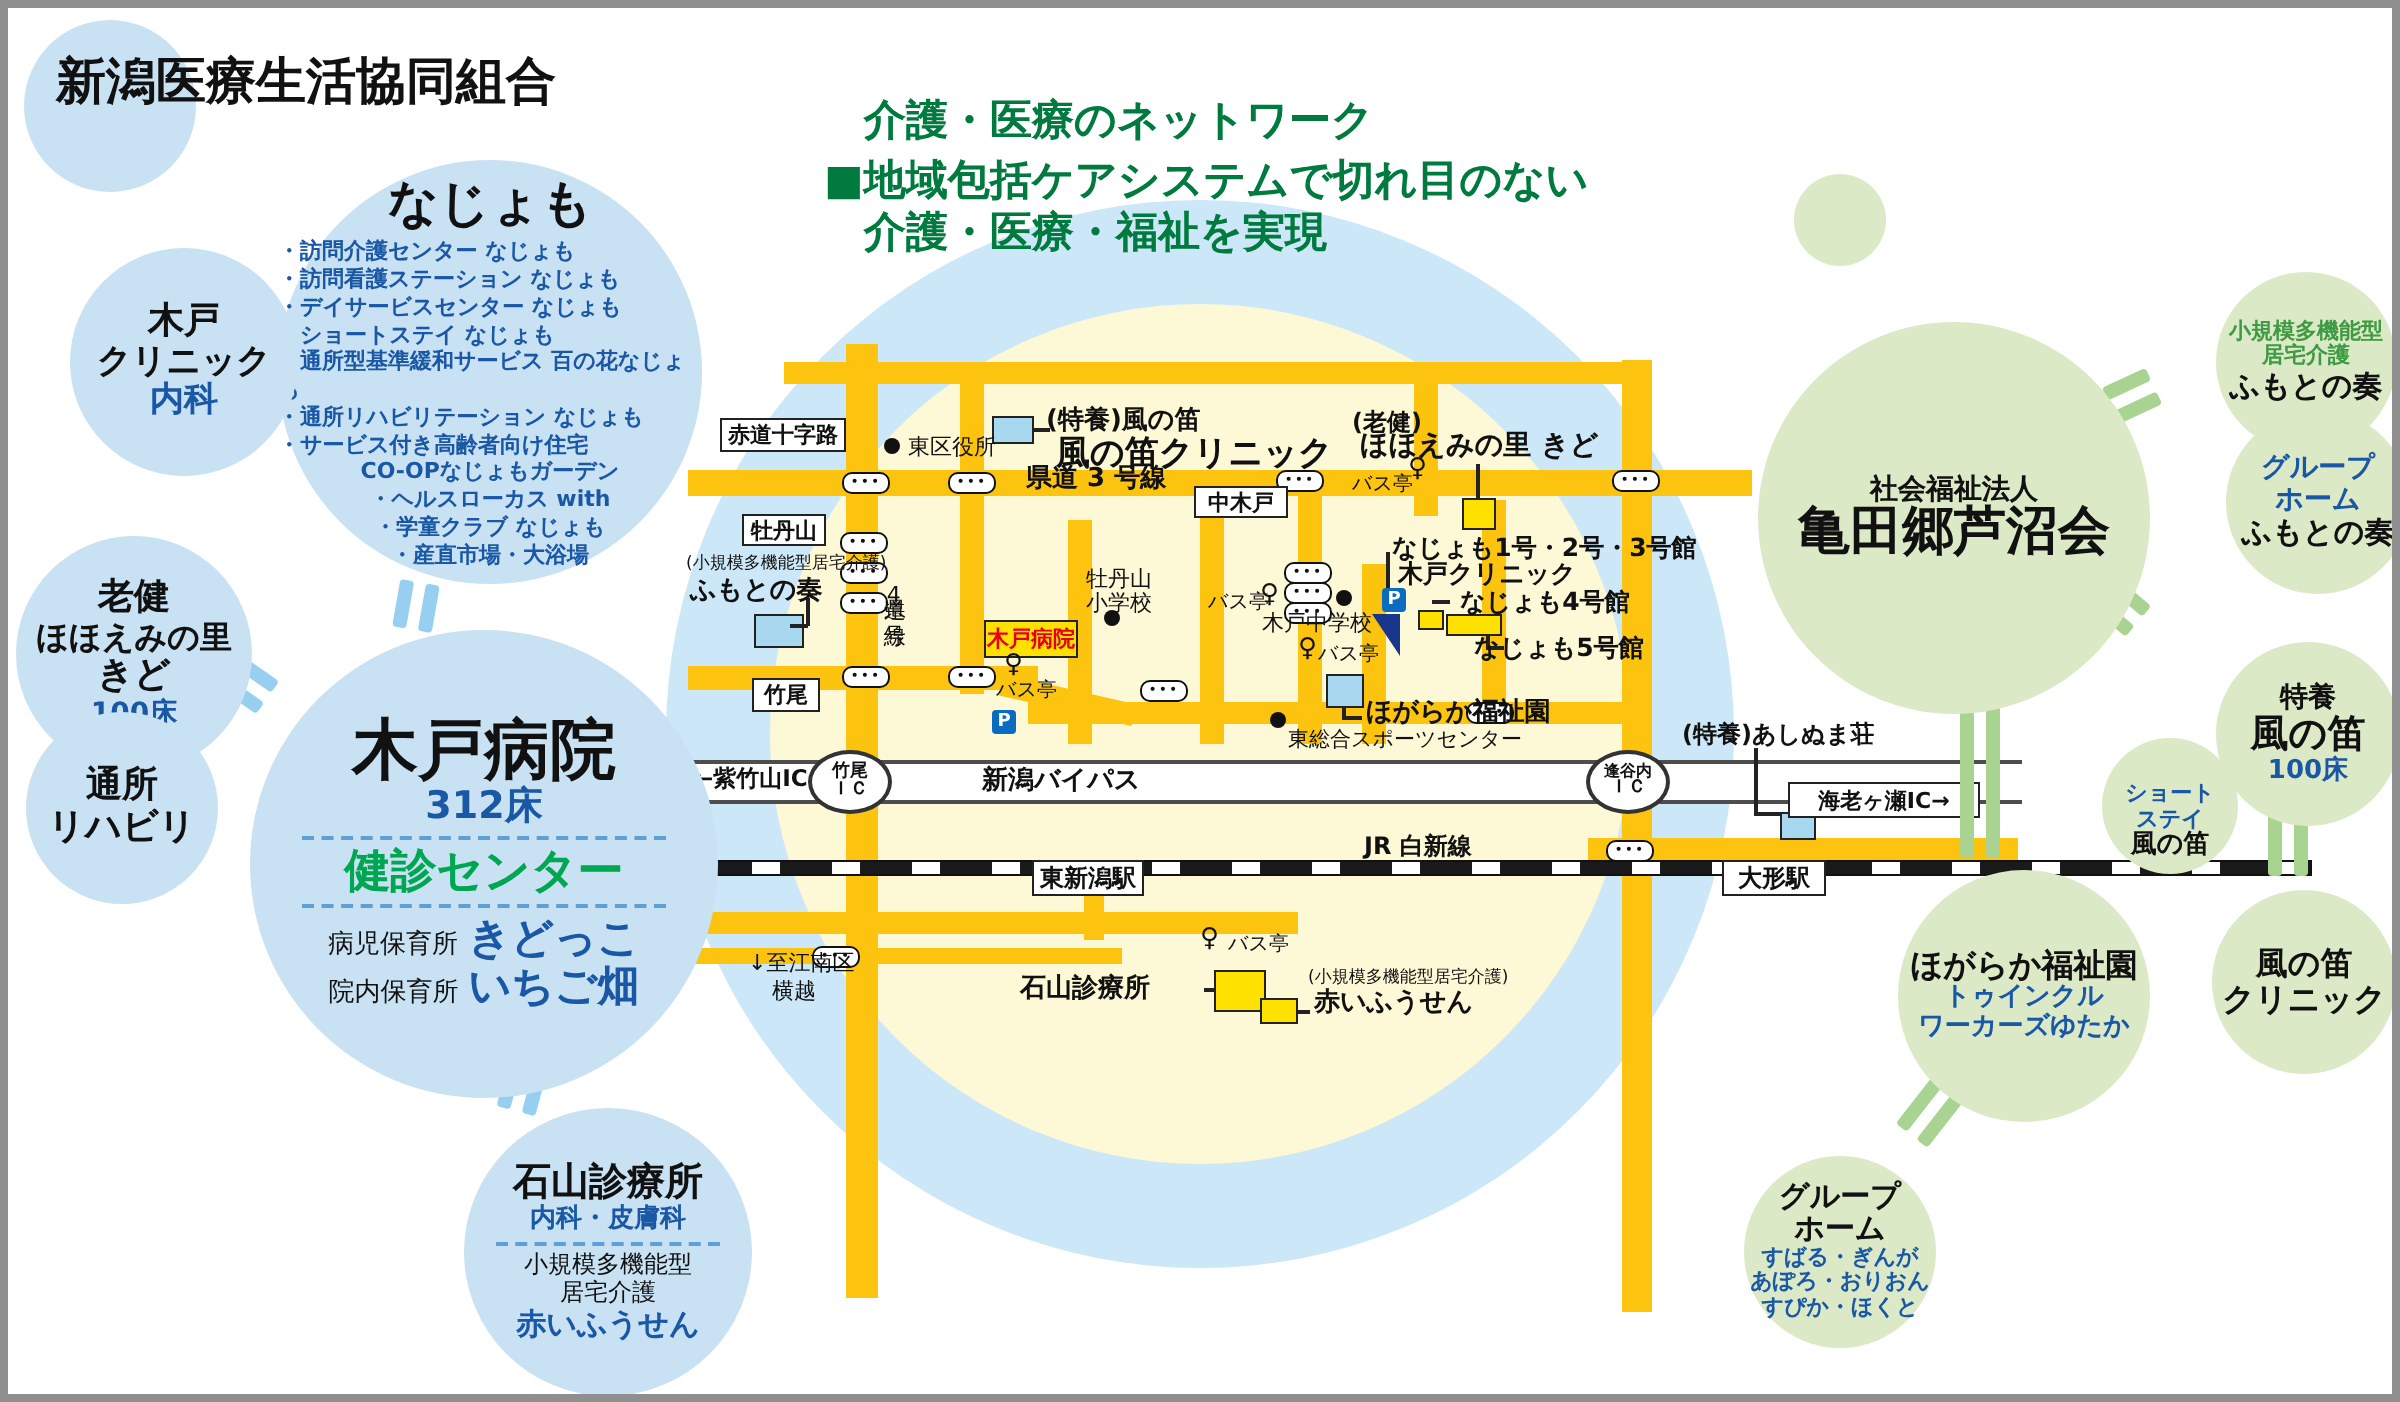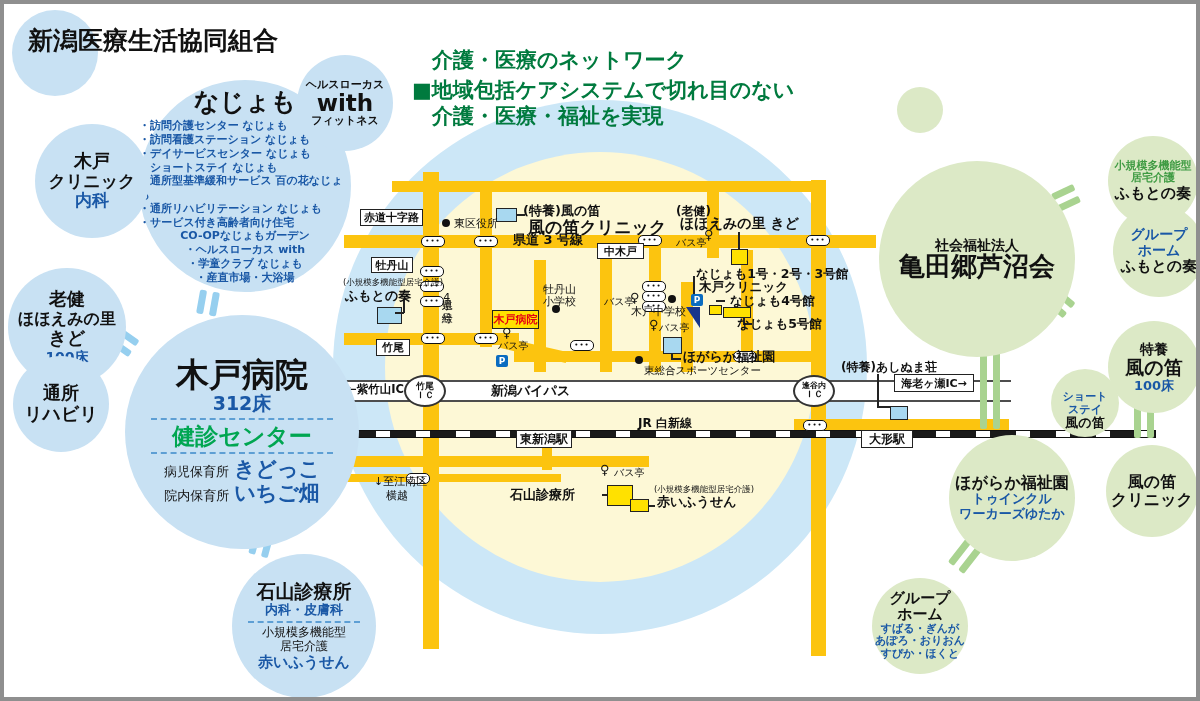--- a/index.html
+++ b/index.html
@@ -121,21 +121,21 @@
       </div>
     <div class="boxw" style="left:593px;top:239px;width:47px;height:16px;font-size:11px;font-weight:bold;">
         <span>中木戸</span>
       </div>
     <div class="boxw" style="left:367px;top:253px;width:42px;height:16px;font-size:11px;font-weight:bold;">
         <span>牡丹山</span>
       </div>
     <div class="boxw" style="left:372px;top:335px;width:34px;height:17px;font-size:11px;font-weight:bold;">
         <span>竹尾</span>
       </div>
-    <div class="boxw" style="left:890px;top:370px;width:80px;height:18px;font-size:11px;font-weight:bold;">
+    <div class="boxw" style="left:890px;top:387px;width:96px;height:18px;font-size:11px;font-weight:bold;">
         <span>海老ヶ瀬IC→</span>
       </div>
     <div class="boxw" style="left:512px;top:426px;width:56px;height:18px;font-size:12px;font-weight:bold;">
         <span>東新潟駅</span>
       </div>
     <div class="boxw" style="left:857px;top:426px;width:52px;height:18px;font-size:12px;font-weight:bold;">
         <span>大形駅</span>
       </div>
     <div class="boxy" style="left:488px;top:306px;width:47px;height:19px;display:flex;align-items:center;justify-content:center;">
         <span style="color:#e60012;font-weight:bold;font-size:11px;white-space:nowrap;">木戸病院</span>
@@ -174,21 +174,21 @@
     <div class="mlbl b blue" style="left:726px;top:290px;font-size:12.5px;">なじょも4号館</div>
     <div class="mlbl b blue" style="left:733px;top:313px;font-size:12.5px;">なじょも5号館</div>
     <div class="mlbl" style="left:627px;top:302px;">木戸中学校</div>
     <span class="pole" style="left:645px;top:314px;">♀</span>
     <div class="mlbl" style="left:655px;top:318px;font-size:10px;">バス亭</div>
     <div class="mlbl b blue" style="left:679px;top:346px;font-size:13px;">ほがらか福祉園</div>
     <div class="mlbl" style="left:640px;top:361px;font-size:10.5px;">東総合スポーツセンター</div>
     <div class="mlbl b" style="left:343px;top:379px;font-size:11.5px;">←紫竹山IC</div>
     <div class="mlbl b" style="left:487px;top:380px;font-size:13px;">新潟バイパス</div>
     <div class="mlbl b blue" style="left:837px;top:357px;font-size:12px;">(特養)あしぬま荘</div>
-    <div class="mlbl b" style="left:634px;top:413px;font-size:12px;">JR 白新線</div>
+    <div class="mlbl b" style="left:678px;top:413px;font-size:12px;">JR 白新線</div>
     <div class="mlbl" style="left:370px;top:472px;">↓至江南区</div>
     <div class="mlbl" style="left:382px;top:486px;">横越</div>
     <span class="pole" style="left:596px;top:459px;">♀</span>
     <div class="mlbl" style="left:610px;top:463px;font-size:10px;">バス亭</div>
     <div class="mlbl b blue" style="left:506px;top:484px;font-size:13px;">石山診療所</div>
     <div class="mlbl" style="left:650px;top:481px;font-size:8.5px;">(小規模多機能型居宅介護)</div>
     <div class="mlbl b blue" style="left:653px;top:491px;font-size:13px;">赤いふうせん</div>
   </div>
 
   <div class="eq eqb" style="left:194px;top:287px;transform:rotate(10deg);">
@@ -243,25 +243,20 @@
       <div style="text-align:center;">・産直市場・大浴場</div>
     </div>
   </div>
 
   <div class="circ cb" style="left:31px;top:120px;width:114px;height:114px;">
     <span class="b" style="font-size:18px;">木戸</span>
     <span class="b" style="font-size:17px;">クリニック</span>
     <span class="b blue" style="font-size:17px;">内科</span>
   </div>
 
-  <div class="circ cb" style="left:293px;top:51px;width:96px;height:96px;">
-    <span class="b" style="font-size:11px;">ヘルスローカス</span>
-    <span class="b" style="font-size:23px;line-height:1;">with</span>
-    <span class="b" style="font-size:11px;">フィットネス</span>
-  </div>
 
   <div class="circ cb" style="left:4px;top:264px;width:118px;height:118px;">
     <span class="b" style="font-size:18px;">老健</span>
     <span class="b" style="font-size:16px;">ほほえみの里</span>
     <span class="b" style="font-size:18px;">きど</span>
     <span class="b blue" style="font-size:14px;">100床</span>
   </div>
 
   <div class="circ cb" style="left:9px;top:352px;width:96px;height:96px;">
     <span class="b" style="font-size:18px;">通所</span>

